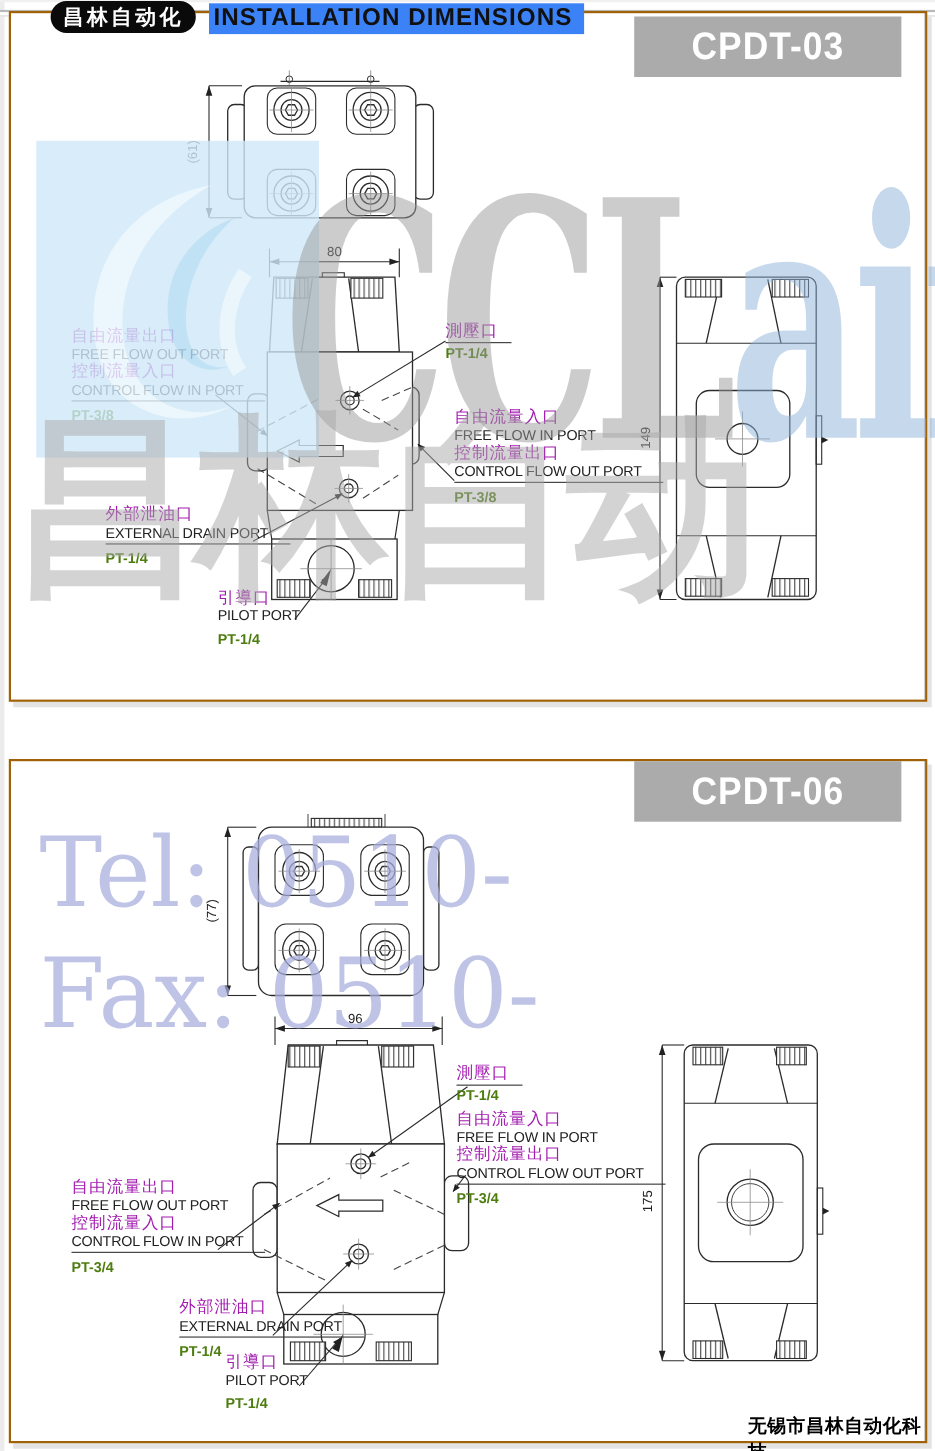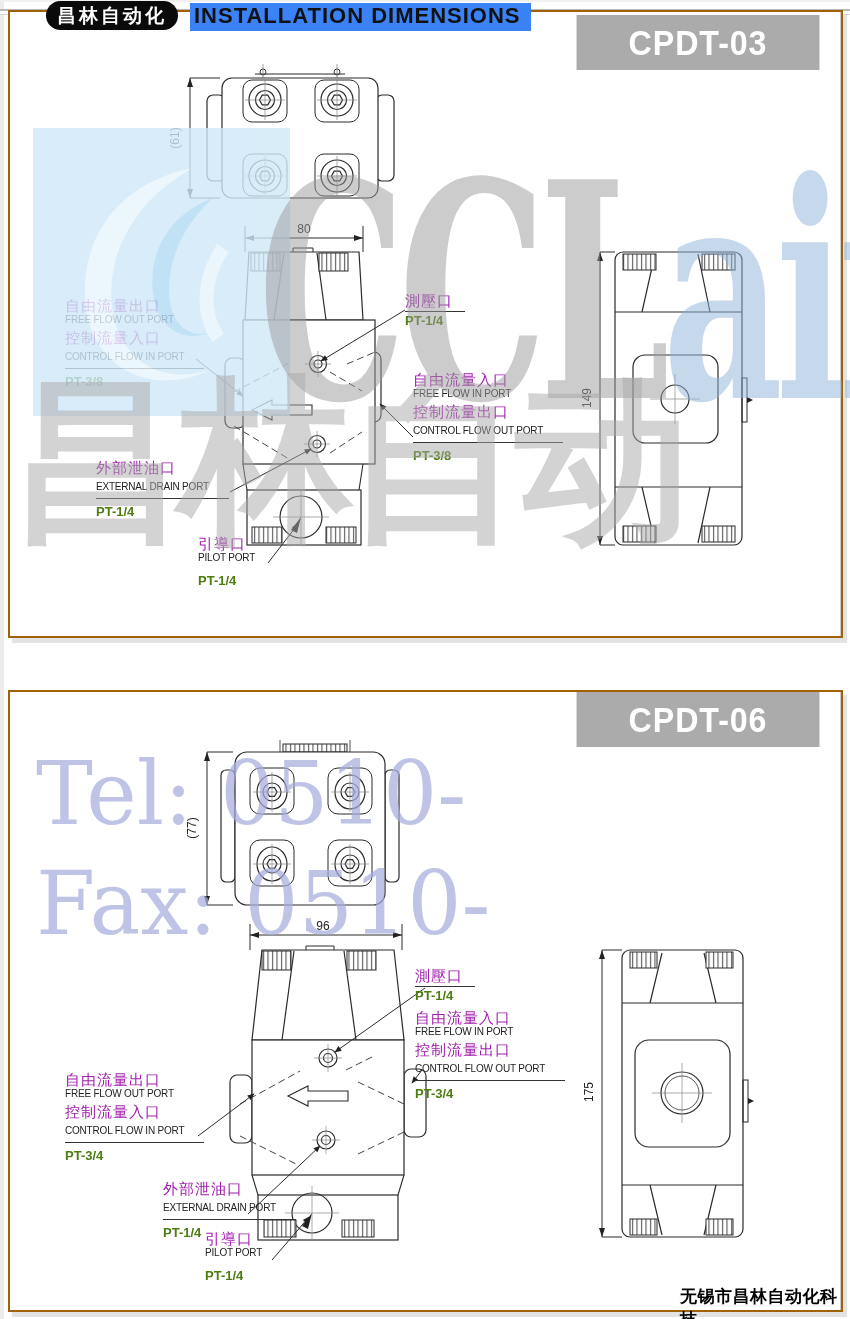--- a/index.html
+++ b/index.html
@@ -26,21 +26,21 @@
          color:#fff;font-weight:bold;font-size:35px;display:flex;align-items:center;
          justify-content:center;letter-spacing:1px;transform:scaleX(.92);transform-origin:center;}
   #panel1 .badge{top:3px;}
   #panel2 .badge{top:0px;}
 
   .draw{position:absolute;left:0;top:0;}
 
   
   .lbl{position:absolute;line-height:1.05;white-space:nowrap;z-index:3;}
   .lbl .cn{font-size:15px;color:#a21caf;letter-spacing:1px;height:17px;}
-  .lbl .en{font-size:10px;color:#222;letter-spacing:-0.2px;height:15px;}
+  .lbl .en{font-size:13px;color:#222;letter-spacing:-0.2px;height:15px;}
   .lbl .sz{font-size:13px;color:#4d7c0f;font-weight:bold;margin-top:6px;height:16px;}
   .lbl .u{border-bottom:1.4px solid #333;display:inline-block;padding:0 20px 1px 0;}
   .lbl .u2{border-bottom:1.4px solid #333;display:inline-block;padding:0 12px 1px 0;}
 
   
   .wm{position:absolute;pointer-events:none;z-index:5;}
   .wm-bluebox{left:33px;top:128px;width:257px;height:288px;background:#cfe8f8;opacity:.8;}
   .wm-cclair{left:258px;top:128px;width:592px;height:330px;overflow:hidden;opacity:.5;}
   .wm-cclair .t{font-family:"DejaVu Serif",serif;font-weight:bold;font-size:300px;line-height:330px;
                 color:#9a9a9a;transform:scaleX(.62);transform-origin:left;letter-spacing:-12px;}

